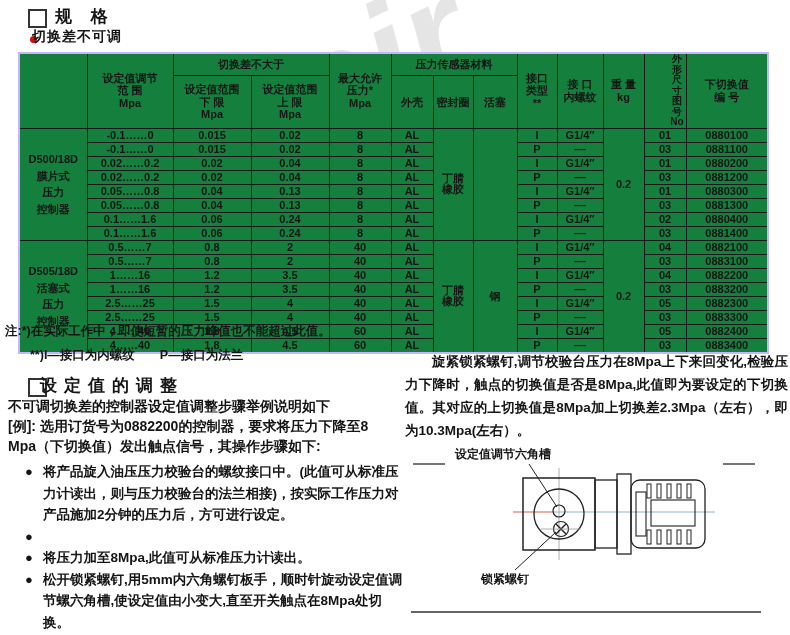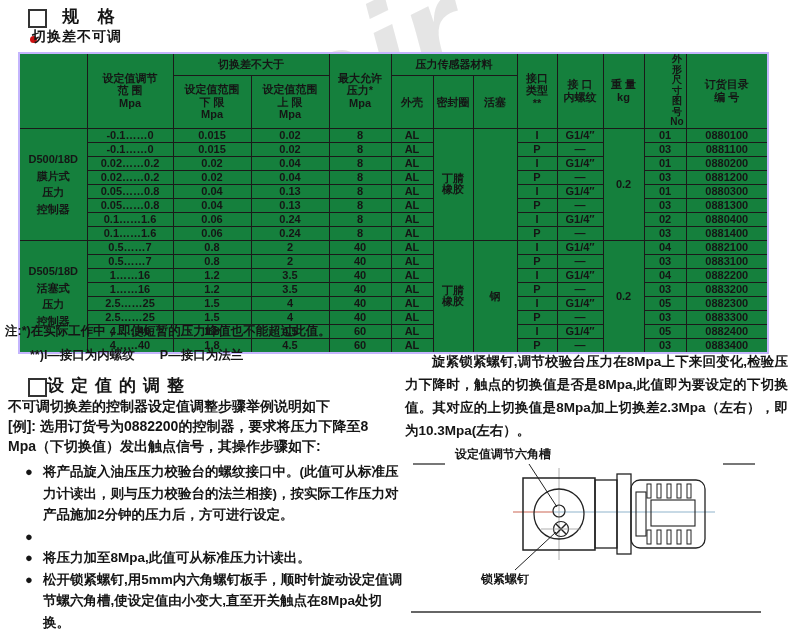--- a/index.html
+++ b/index.html
@@ -12,21 +12,21 @@
   
   .watermark{
     left:40px;top:140px;width:760px;
     font-size:150px;font-weight:bold;font-style:italic;
     color:rgba(190,190,190,0.40);
     transform:rotate(-26deg);transform-origin:left center;
     white-space:nowrap;pointer-events:none;user-select:none;
   }
   
   .sec-box{width:15px;height:15px;border:2px solid #333;background:#fff;}
-  .sec-title{font-size:17px;font-weight:bold;letter-spacing:7px;margin-left:7px;}
+  .sec-title{font-size:17px;font-weight:bold;letter-spacing:7px;}
   .bullet-dot{width:7px;height:7px;border-radius:50%;background:#cc1111;}
   .bullet-label{font-size:14px;font-weight:bold;letter-spacing:1px;}
   
   table.spec{
     border-collapse:collapse;table-layout:fixed;width:745px;
     border:2px solid #c4b5fd;background:#15803d;
   }
   table.spec th,table.spec td{
     border:1px solid #1a1a1a;text-align:center;vertical-align:middle;
     padding:0 1px;overflow:hidden;
@@ -92,21 +92,21 @@
 类型
 **</th>
         <th rowspan="2">接 口
 内螺纹</th>
         <th rowspan="2">重 量
 kg</th>
         <th rowspan="2" class="small">外形
 尺寸
 图号
 No</th>
-        <th rowspan="2">订货目录
+        <th rowspan="2">下切换值
 编  号</th>
       </tr>
       <tr class="hdr2">
         <th>设定值范围
 下  限
 Mpa</th>
         <th>设定值范围
 上  限
 Mpa</th>
         <th>外壳</th>

